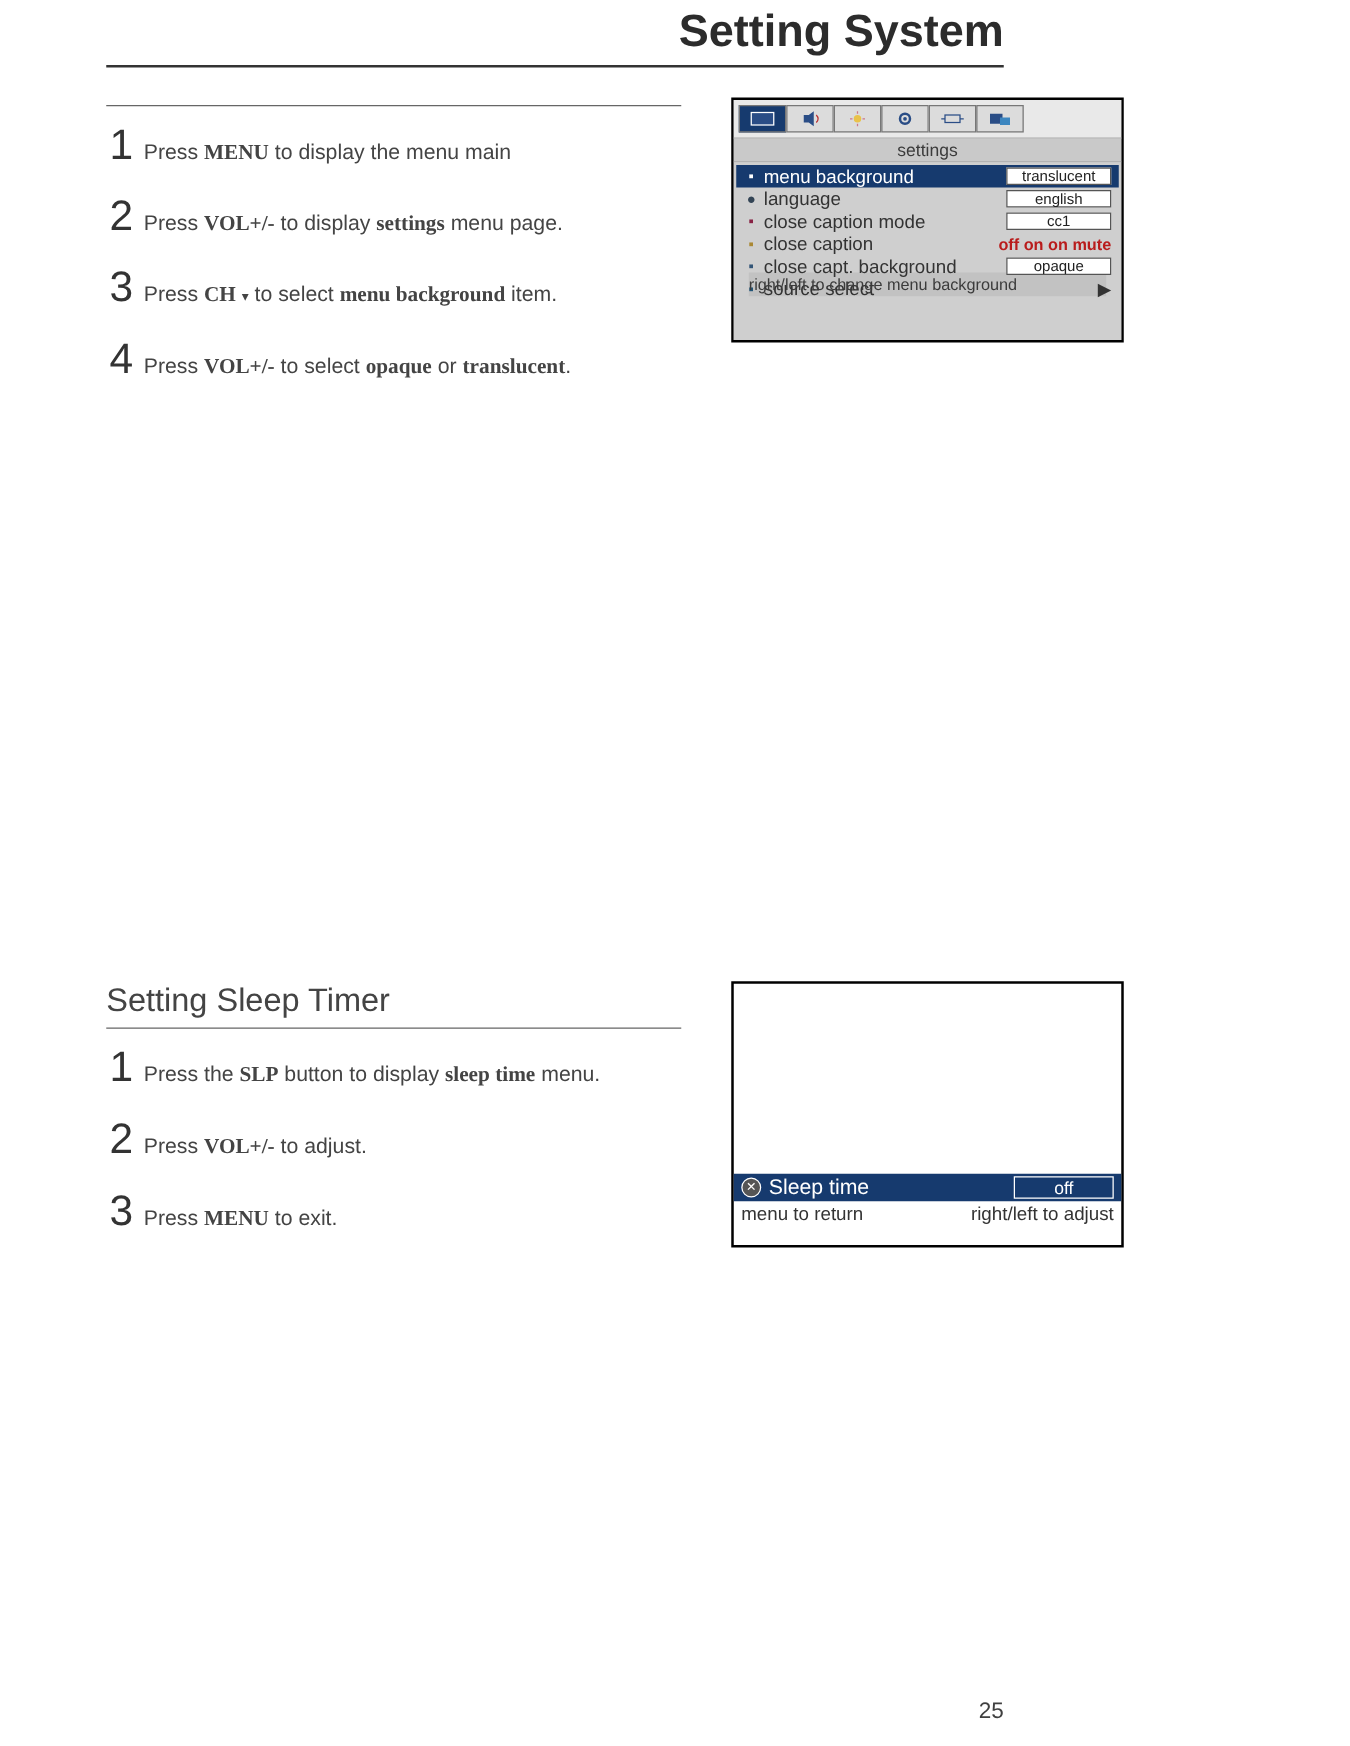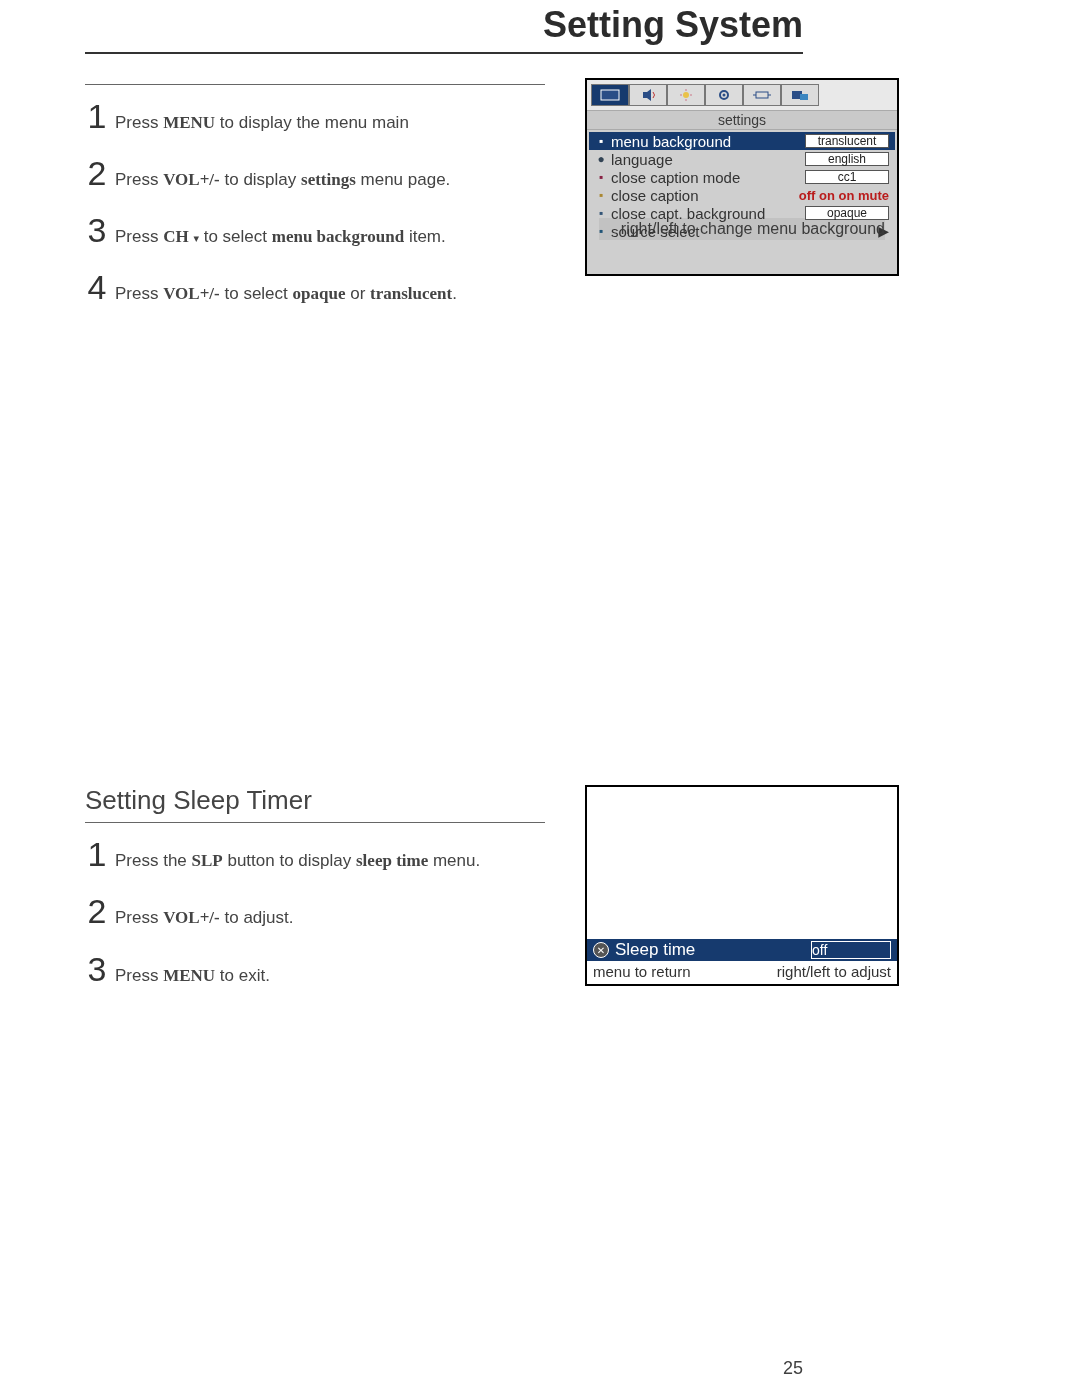--- a/index.html
+++ b/index.html
@@ -137,22 +137,22 @@
     color:#222;
     font-size:12px;
     text-align:center;
     line-height:12px;
     padding:0 2px;
     margin-left:4px;
   }
   .osd-arrow { font-size:14px; color:#333; margin-left:8px; }
   .osd-hint {
     background:#c2c2c2;
-    text-align:right;
-    font-size:16px;
+    text-align:left;
+    font-size:13px;
     padding:2px 0;
     margin: -22px 6px 4px 6px;
     border: none;
   }
 
   
   .sleep-panel {
     border:2px solid #000;
     width:310px;
     margin-left:auto;
@@ -169,26 +169,26 @@
     padding:0 6px;
     height:22px;
   }
   .sleep-icon {
     width:14px;height:14px;border:1px solid #fff;border-radius:50%;
     display:inline-flex;align-items:center;justify-content:center;
     font-size:10px;margin-right:6px;
     background:#555;
   }
   .sleep-value {
-    width:78px; border:1px solid #fff; text-align:left; font-size:14px; margin-left:auto;
+    width:78px; border:1px solid #fff; text-align:center; font-size:14px; margin-left:auto;
   }
   .sleep-hints {
     display:flex; justify-content:space-between;
     font-size:15px; color:#333;
-    padding:2px 6px 4px 6px;
+    padding:2px 6px 16px 6px;
   }
 
   .big-gap { height: 460px; }
 
   .page-number {
     position:absolute;
     bottom:18px;
     right:85px;
     font-size:18px;
     color:#404040;

